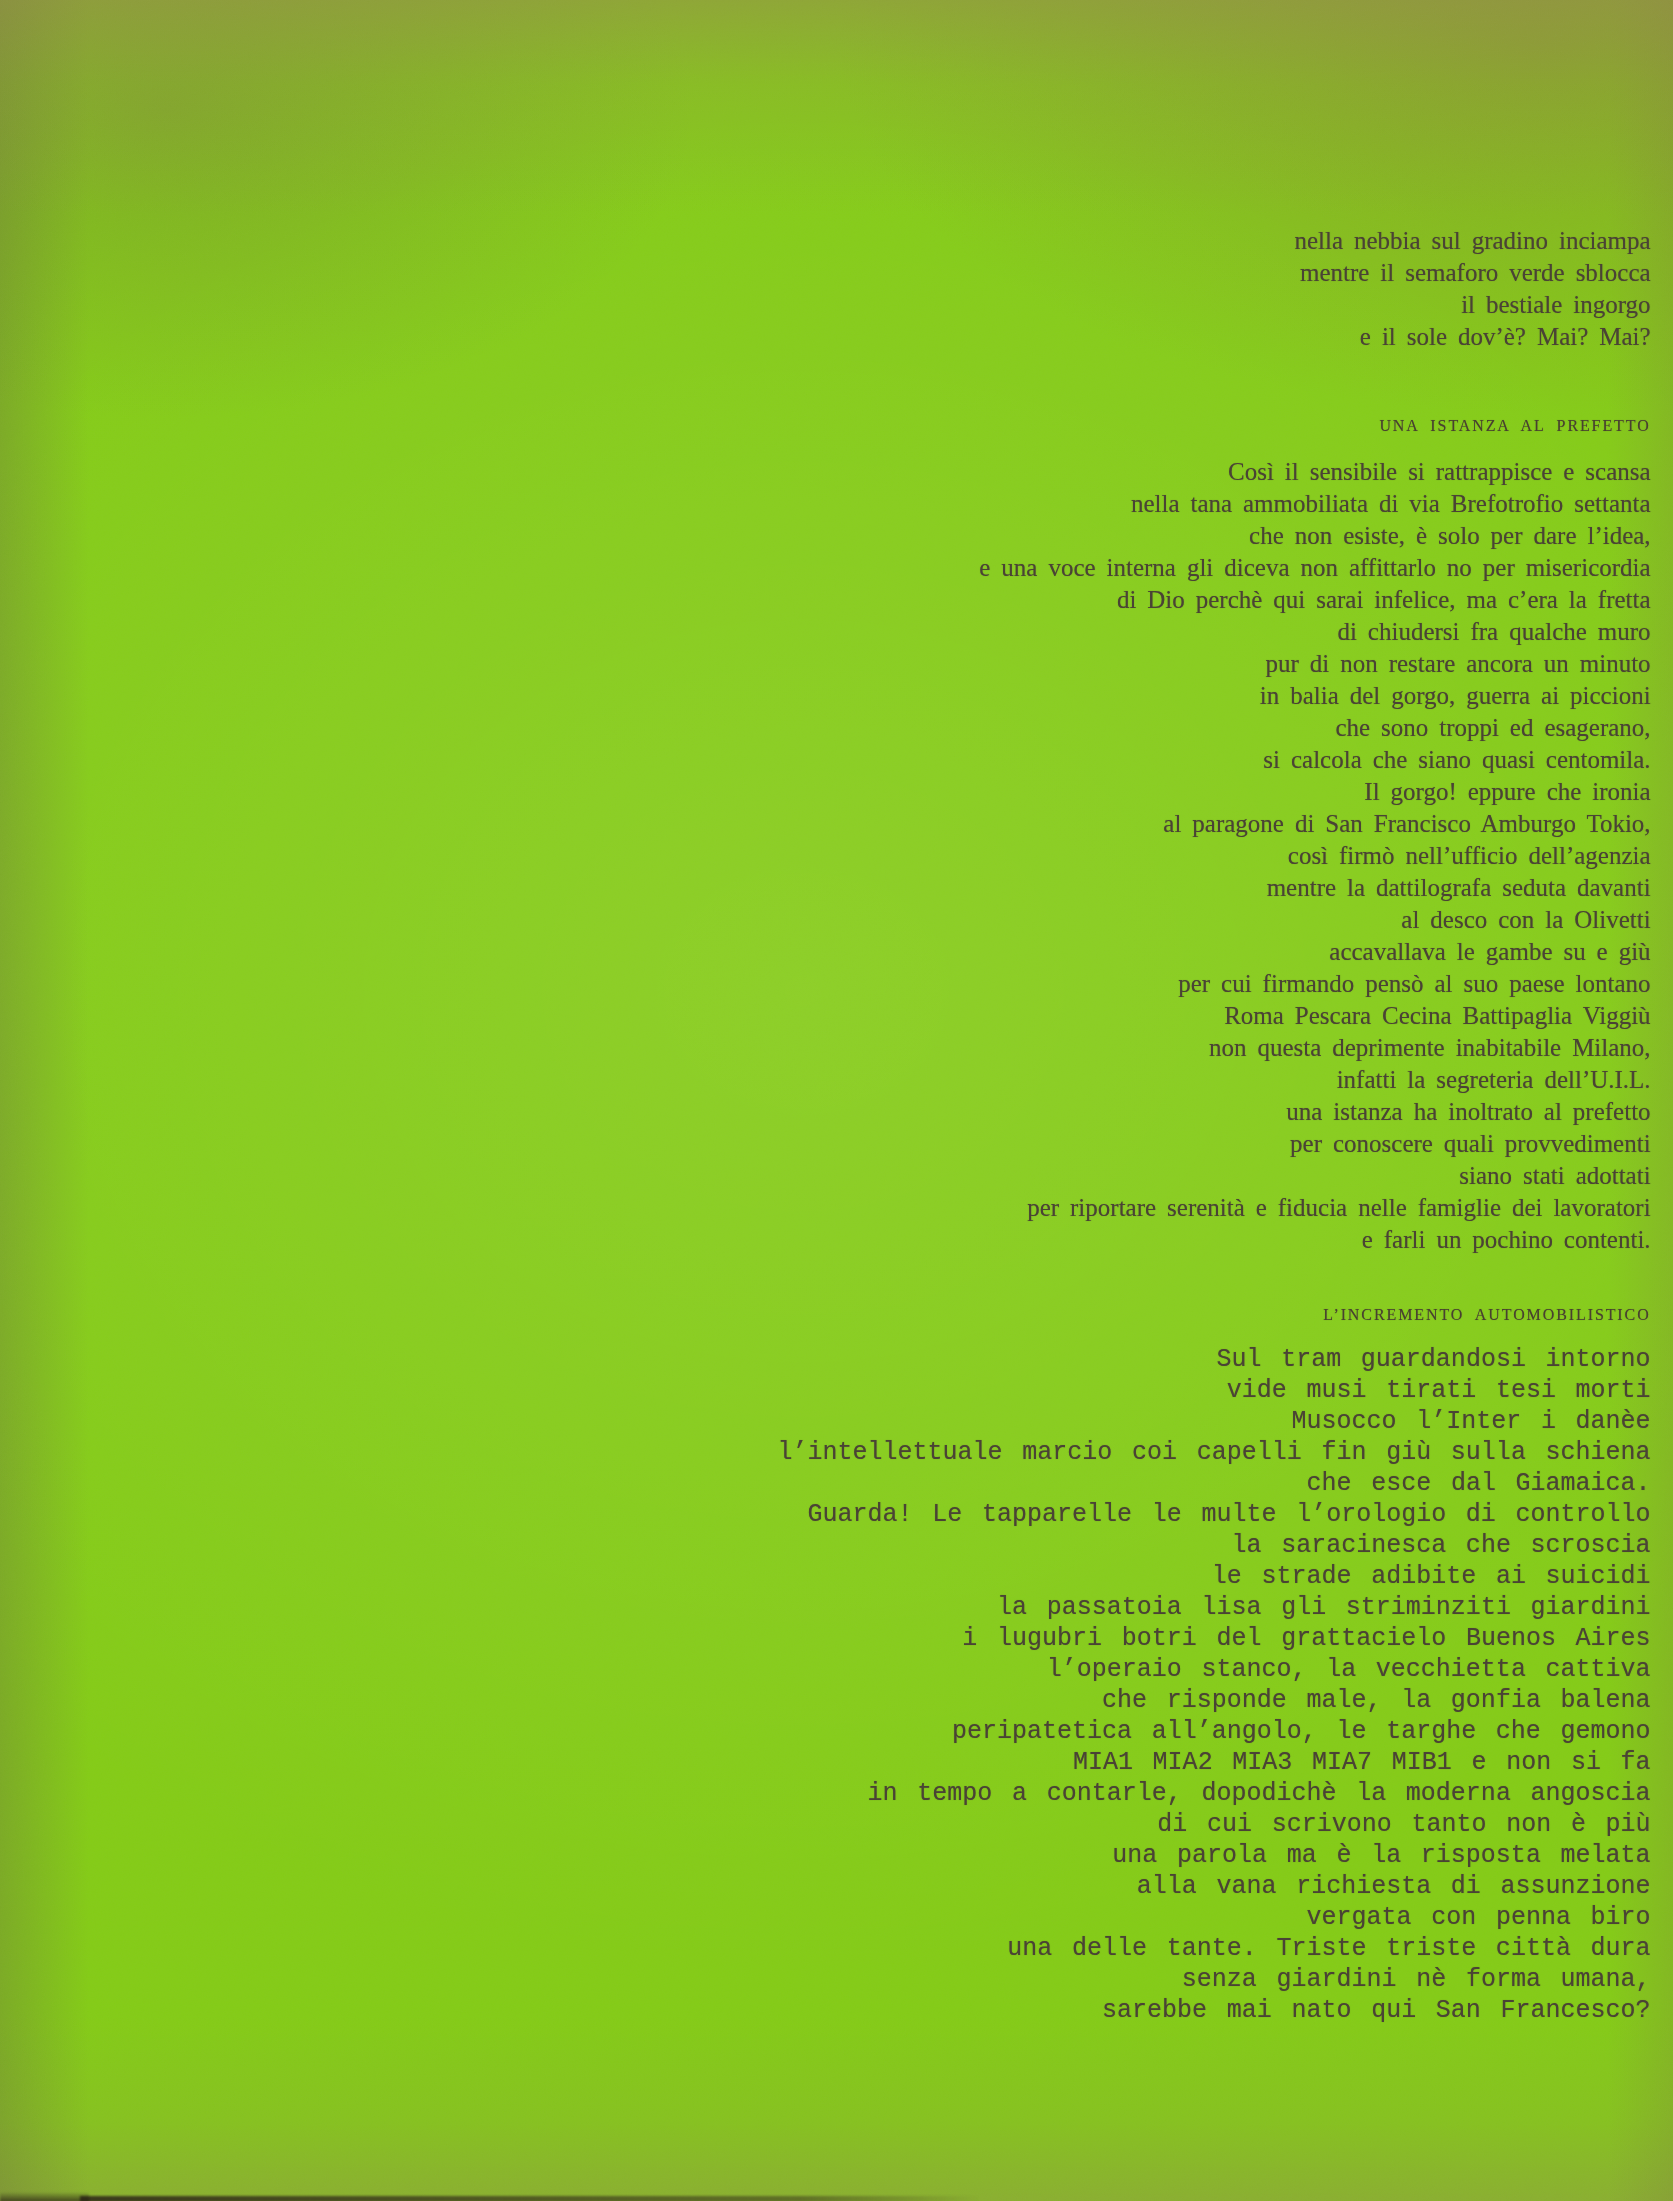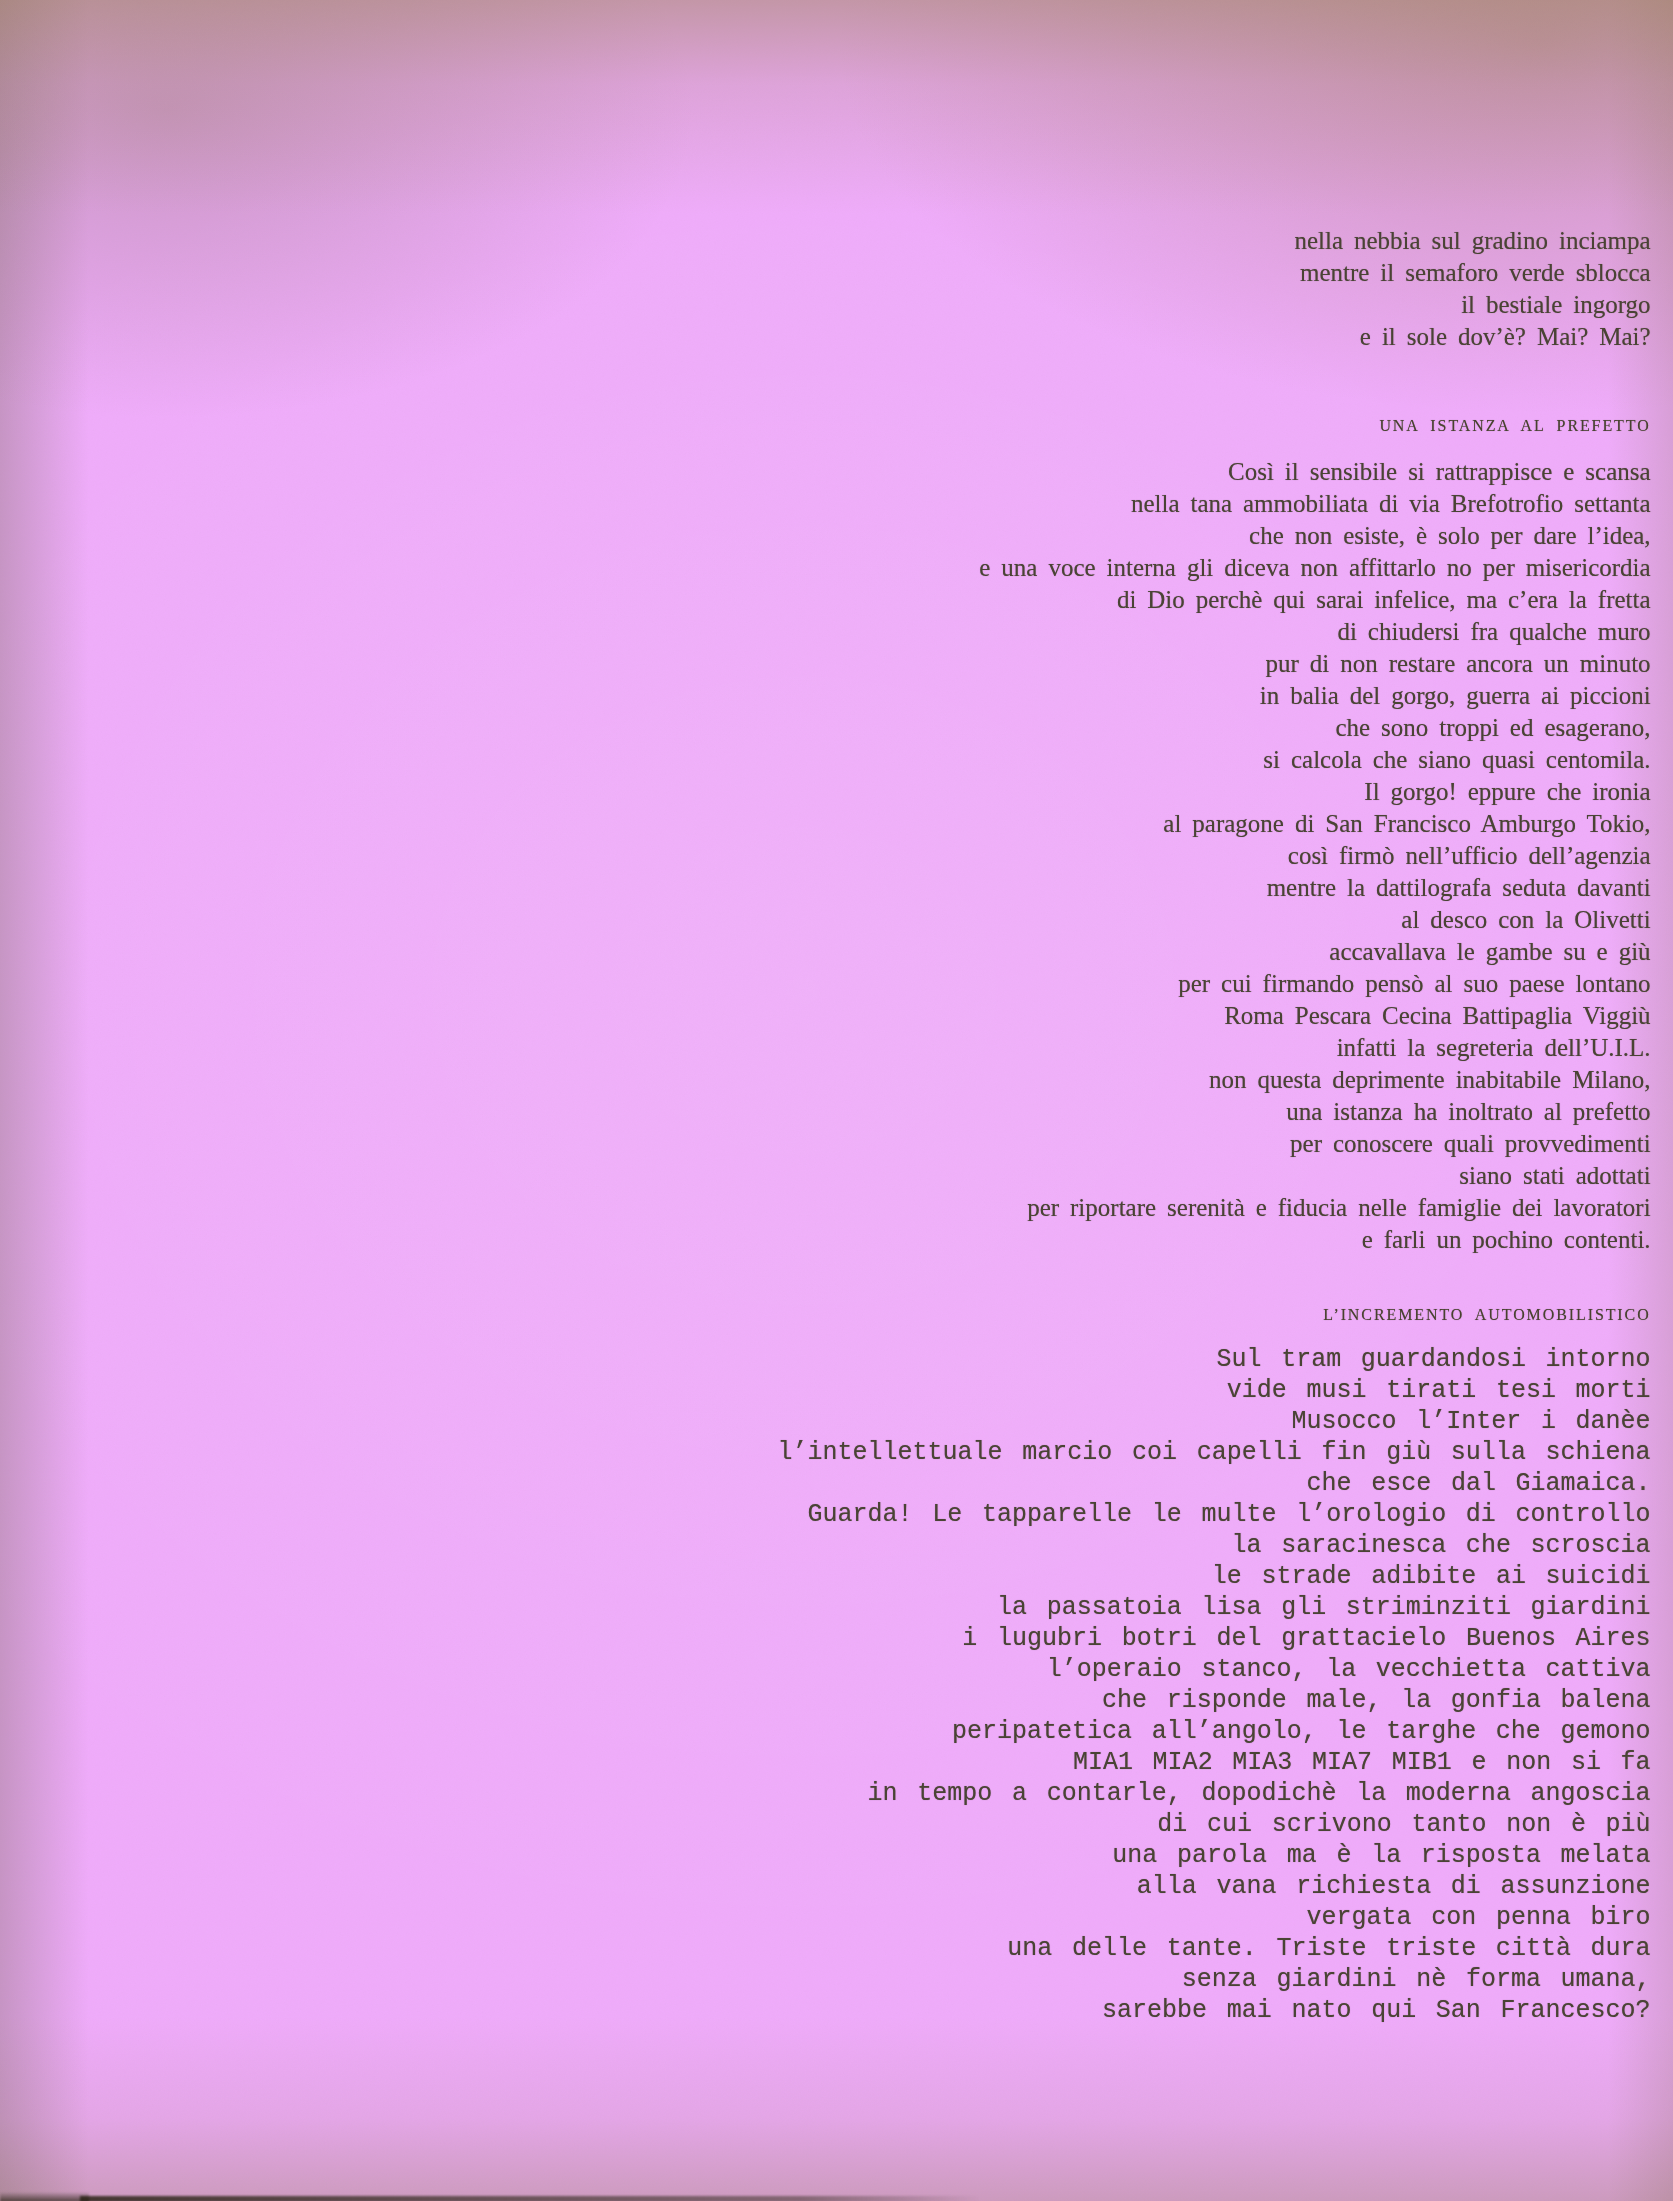--- a/index.html
+++ b/index.html
@@ -5,21 +5,21 @@
   html, body {
     margin: 0;
     padding: 0;
     background: #6b6456;
   }
   .page {
     position: relative;
     width: 1673px;
     height: 2202px;
     overflow: hidden;
-    background: #f0abfc;
+    background: #84cc16;
     font-family: "Liberation Serif", "DejaVu Serif", serif;
     color: #4a4335;
   }
   .shade {
     position: absolute;
     inset: 0;
     pointer-events: none;
     background:
       linear-gradient(180deg, rgba(153,130,85,0.50) 0px, rgba(153,130,85,0.20) 84px, rgba(153,130,85,0) 214px),
       radial-gradient(60% 24% at 92% 2%, rgba(140,113,66,0.38) 0%, rgba(140,113,66,0) 70%),
@@ -128,22 +128,22 @@
         <div class="line">che sono troppi ed esagerano,</div>
         <div class="line">si calcola che siano quasi centomila.</div>
         <div class="line">Il gorgo! eppure che ironia</div>
         <div class="line">al paragone di San Francisco Amburgo Tokio,</div>
         <div class="line">così firmò nell’ufficio dell’agenzia</div>
         <div class="line">mentre la dattilografa seduta davanti</div>
         <div class="line">al desco con la Olivetti</div>
         <div class="line">accavallava le gambe su e giù</div>
         <div class="line">per cui firmando pensò al suo paese lontano</div>
         <div class="line">Roma Pescara Cecina Battipaglia Viggiù</div>
+        <div class="line">non questa deprimente inabitabile Milano,</div>
         <div class="line">infatti la segreteria dell’U.I.L.</div>
-        <div class="line">non questa deprimente inabitabile Milano,</div>
         <div class="line">una istanza ha inoltrato al prefetto</div>
         <div class="line">per conoscere quali provvedimenti</div>
         <div class="line">siano stati adottati</div>
         <div class="line">per riportare serenità e fiducia nelle famiglie dei lavoratori</div>
         <div class="line">e farli un pochino contenti.</div>
       </section>
 
     <h2 class="poem-title gap-title-2">L’INCREMENTO AUTOMOBILISTICO</h2>
 
     <section class="stanza tight gap-body-2">

